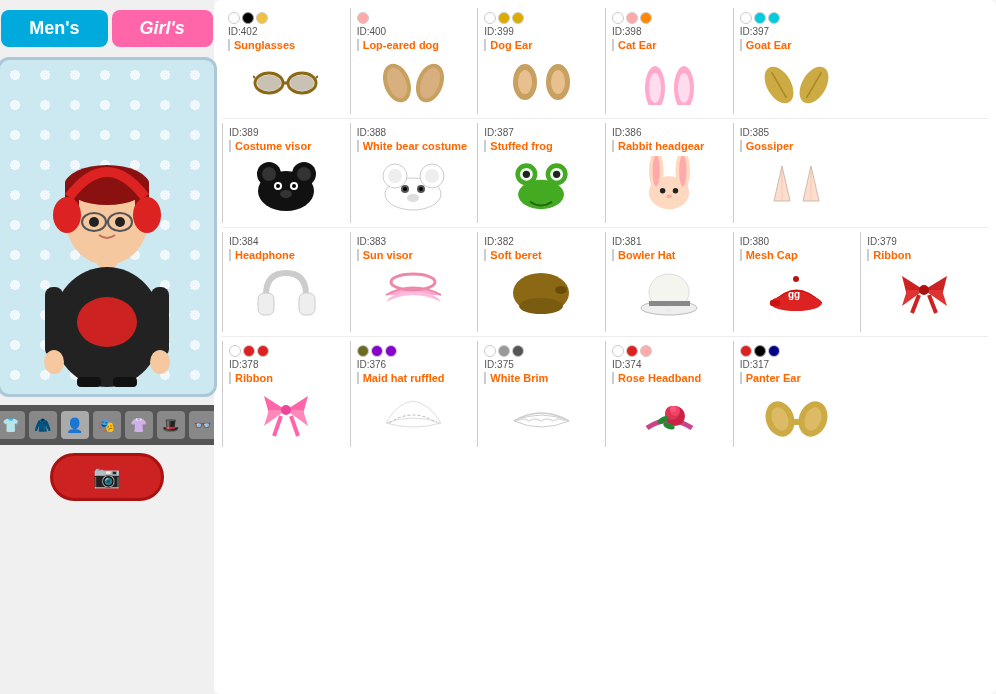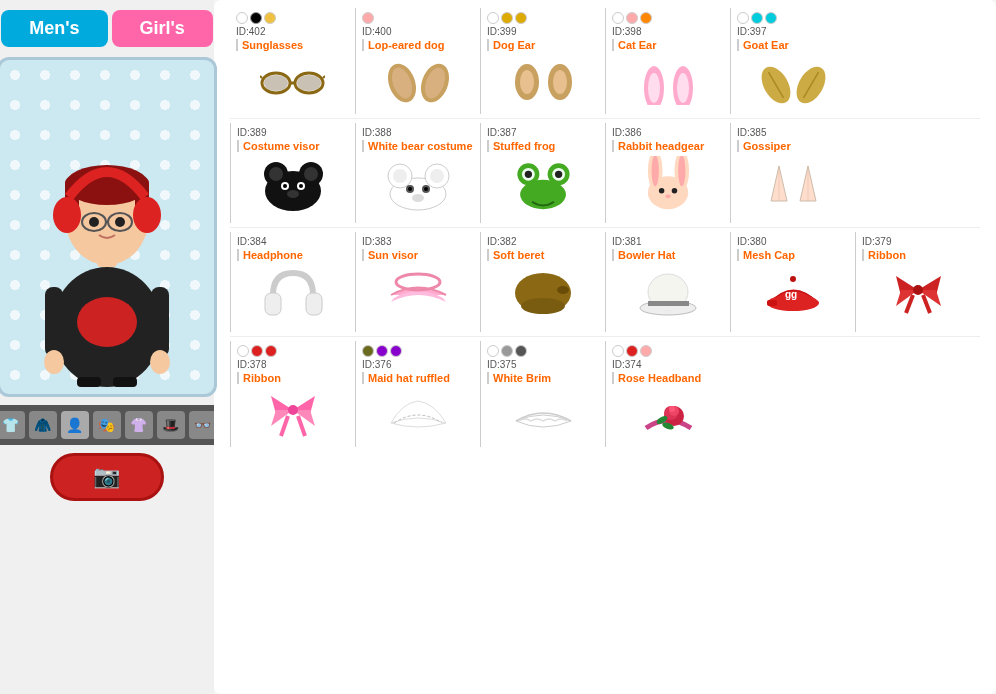--- a/index.html
+++ b/index.html
@@ -36,21 +36,21 @@
       padding: 8px 28px;
       border-radius: 8px;
       font-size: 18px;
       font-weight: bold;
       cursor: pointer;
       border: none;
       color: white;
     }
 
     .gender-tab.mens { background: #00aadd; }
-    .gender-tab.girls { background: #ff66aa; }
+    .gender-tab.girls { background: #ff66aa; font-style: italic; }
 
     .avatar-container {
       width: 220px;
       height: 340px;
       background: #cce8f0;
       border-radius: 12px;
       border: 3px solid #aac8d8;
       display: flex;
       align-items: center;
       justify-content: center;
@@ -107,21 +107,21 @@
       align-items: center;
       justify-content: center;
       cursor: pointer;
       color: white;
       font-size: 22px;
     }
 
     
     #right-panel {
       flex: 1;
-      padding: 8px 16px;
+      padding: 8px 8px;
       overflow-y: auto;
       background: white;
       border-radius: 7px;
     }
 
     .items-grid {
       display: grid;
       grid-template-columns: repeat(6, 1fr);
       gap: 0;
     }
@@ -629,15 +629,35 @@
           <circle cx="35" cy="25" r="7" fill="#dd3355"></circle>
           <circle cx="38" cy="23" r="5" fill="#ee4466"></circle>
           <circle cx="36" cy="21" r="3" fill="#ff5577"></circle>
 
           <ellipse cx="26" cy="32" rx="6" ry="3" fill="#228833" transform="rotate(-30 26 32)"></ellipse>
           <ellipse cx="32" cy="38" rx="6" ry="3" fill="#228833" transform="rotate(20 32 38)"></ellipse>
         </svg>
       </div>
     </div>
 
+    <div class="item-cell">
+      <div class="item-colors">
+        <span class="color-dot dot-red"></span>
+        <span class="color-dot dot-black"></span>
+        <span class="color-dot dot-darkblue"></span>
+      </div>
+      <div class="item-id">ID:317</div>
+      <div class="item-label">Panter Ear</div>
+      <div class="item-icon">
+        <svg width="65" height="50" viewBox="0 0 65 50">
+
+          <ellipse cx="16" cy="28" rx="14" ry="18" fill="#ccaa44" transform="rotate(-20 16 28)"></ellipse>
+          <ellipse cx="49" cy="28" rx="14" ry="18" fill="#ccaa44" transform="rotate(20 49 28)"></ellipse>
+          <ellipse cx="16" cy="28" rx="8" ry="12" fill="#ddbb66" transform="rotate(-20 16 28)"></ellipse>
+          <ellipse cx="49" cy="28" rx="8" ry="12" fill="#ddbb66" transform="rotate(20 49 28)"></ellipse>
+
+          <rect x="28" y="28" width="9" height="6" rx="3" fill="#ccaa44"></rect>
+        </svg>
+      </div>
+    </div>
 
   </div>
 </div>
 
 </body></html>

